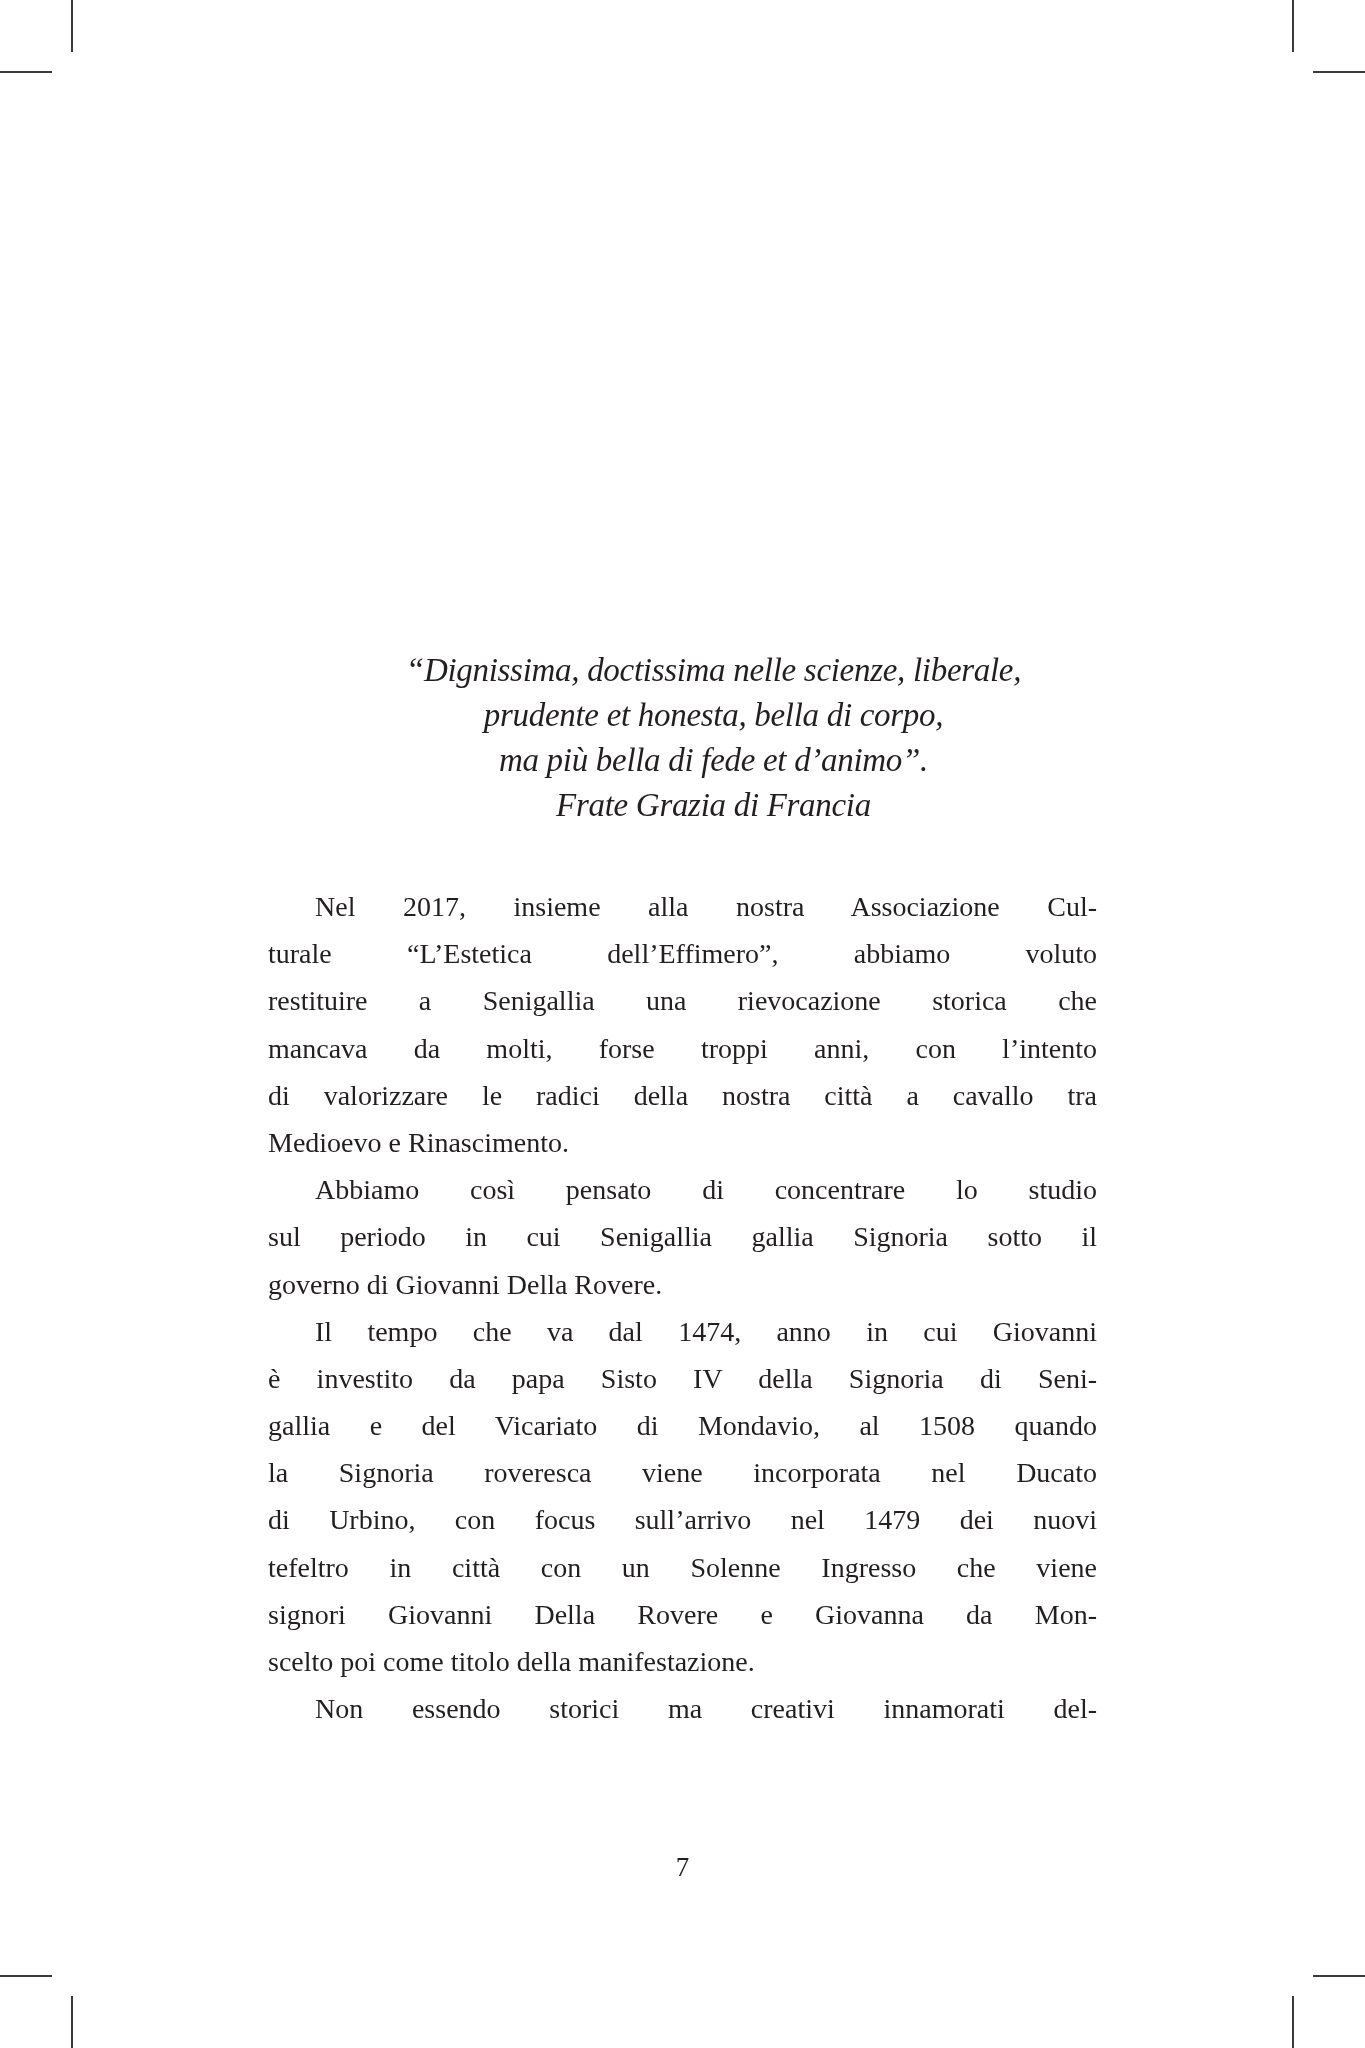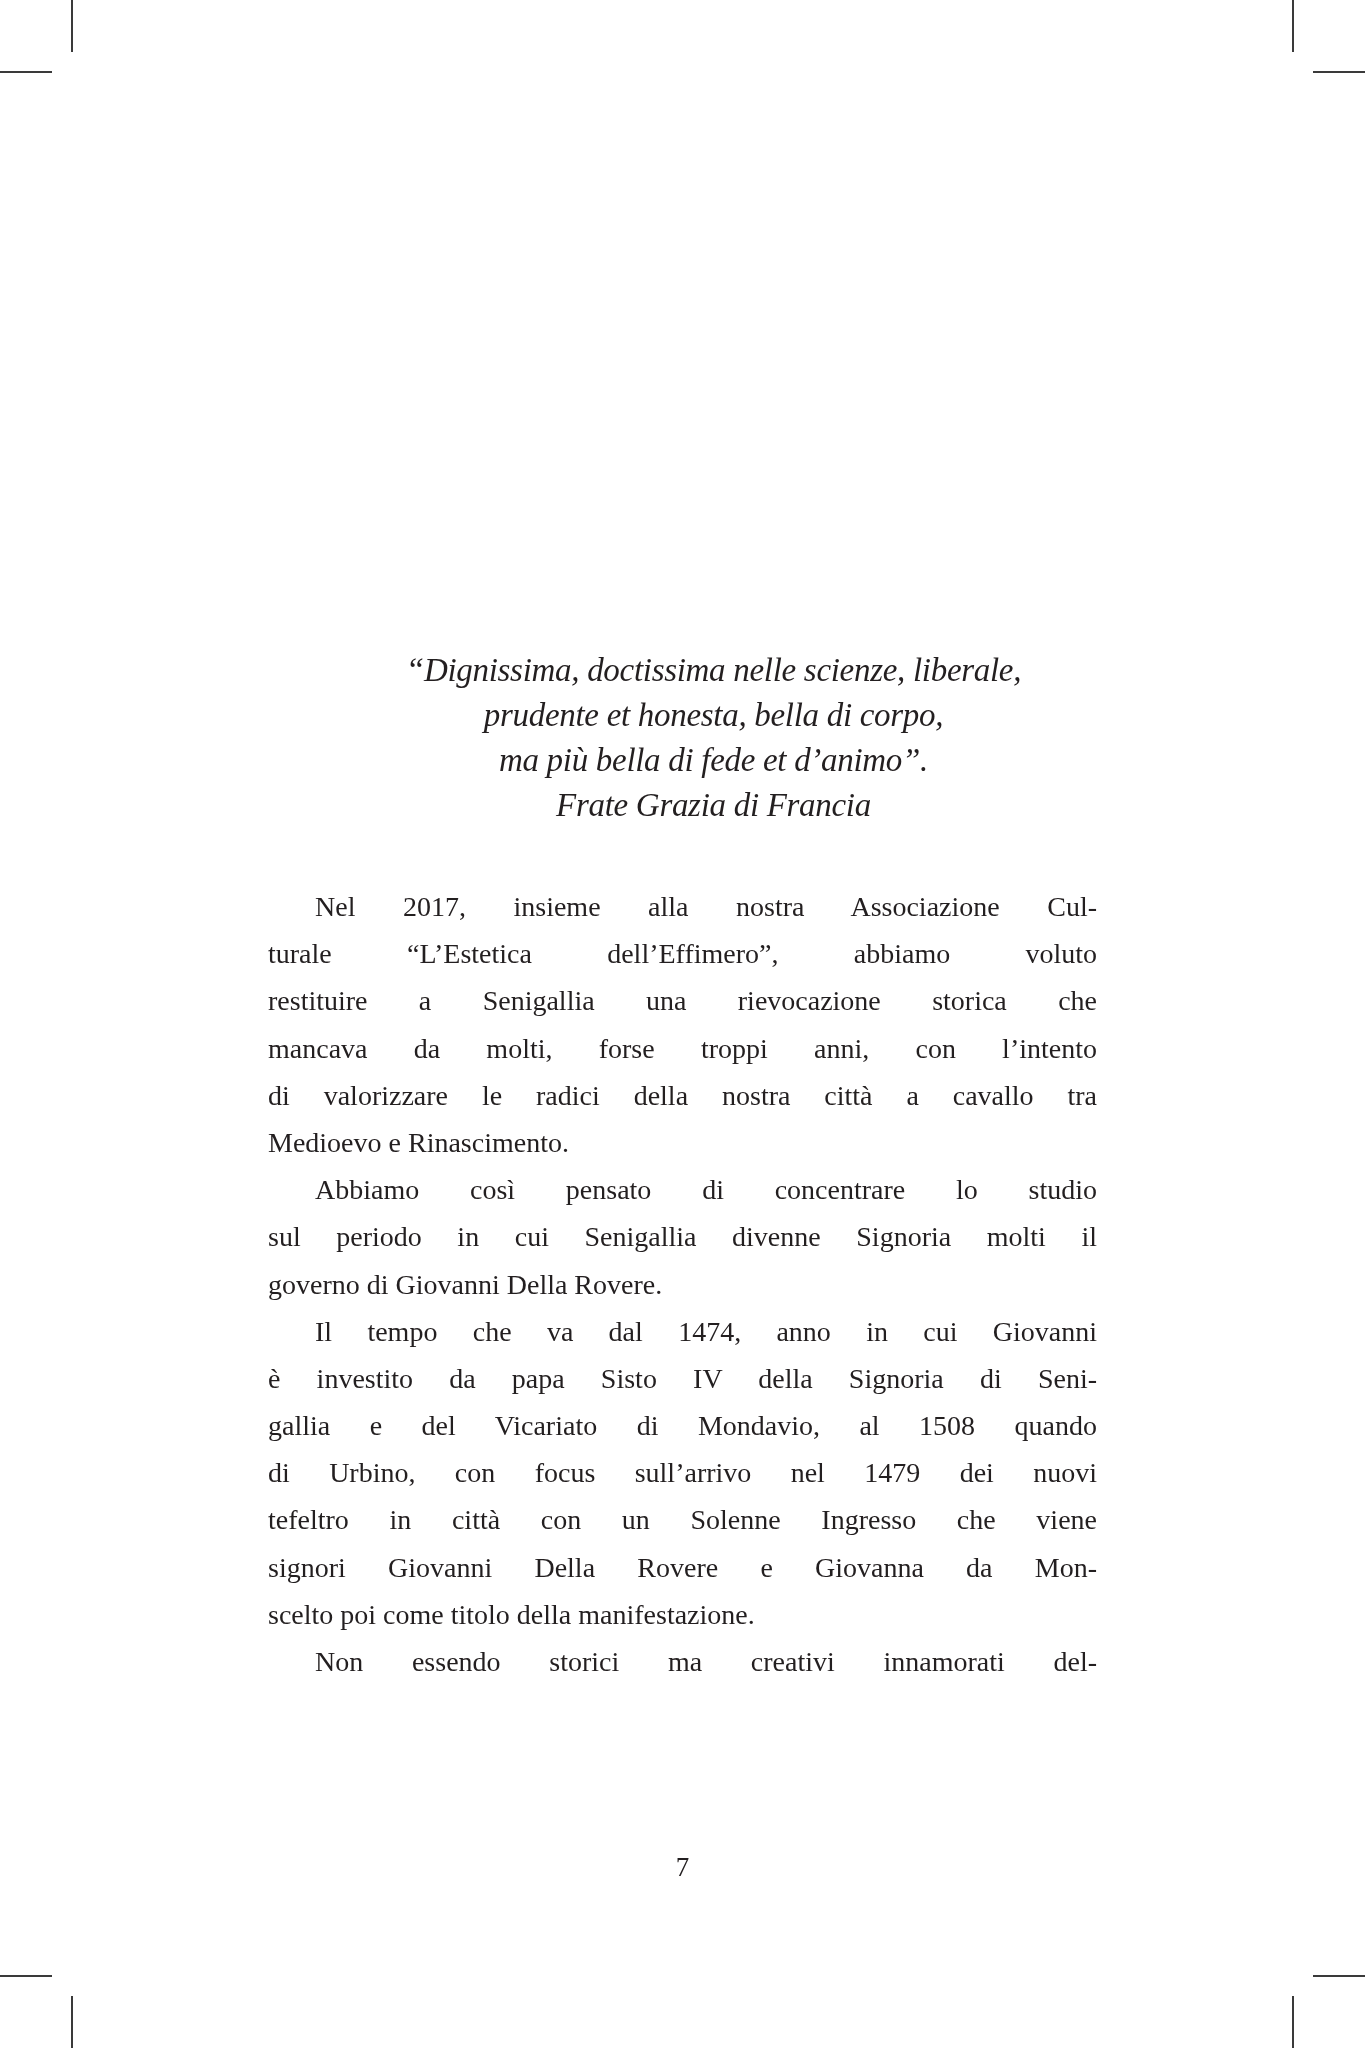--- a/index.html
+++ b/index.html
@@ -48,25 +48,26 @@
 </div>
 
 <div class="body-text" id="body-text">
     <span class="line indent">Nel 2017, insieme alla nostra Associazione Cul-</span>
     <span class="line">turale “L’Estetica dell’Effimero”, abbiamo voluto</span>
     <span class="line">restituire a Senigallia una rievocazione storica che</span>
     <span class="line">mancava da molti, forse troppi anni, con l’intento</span>
     <span class="line">di valorizzare le radici della nostra città a cavallo tra</span>
     <span class="line last">Medioevo e Rinascimento.</span>
     <span class="line indent">Abbiamo così pensato di concentrare lo studio</span>
-    <span class="line">sul periodo in cui Senigallia divenne Signoria molti il</span>
+    <span class="line">sul periodo in cui Senigallia gallia Signoria sotto il</span>
     <span class="line last">governo di Giovanni Della Rovere.</span>
     <span class="line indent">Il tempo che va dal 1474, anno in cui Giovanni</span>
     <span class="line">è investito da papa Sisto IV della Signoria di Seni-</span>
     <span class="line">gallia e del Vicariato di Mondavio, al 1508 quando</span>
+    <span class="line">la Signoria roveresca viene incorporata nel Ducato</span>
     <span class="line">di Urbino, con focus sull’arrivo nel 1479 dei nuovi</span>
     <span class="line">tefeltro in città con un Solenne Ingresso che viene</span>
     <span class="line">signori Giovanni Della Rovere e Giovanna da Mon-</span>
     <span class="line last">scelto poi come titolo della manifestazione.</span>
     <span class="line indent">Non essendo storici ma creativi innamorati del-</span>
   </div>
 
 <div class="page-number">7</div>
 
 </body></html>

